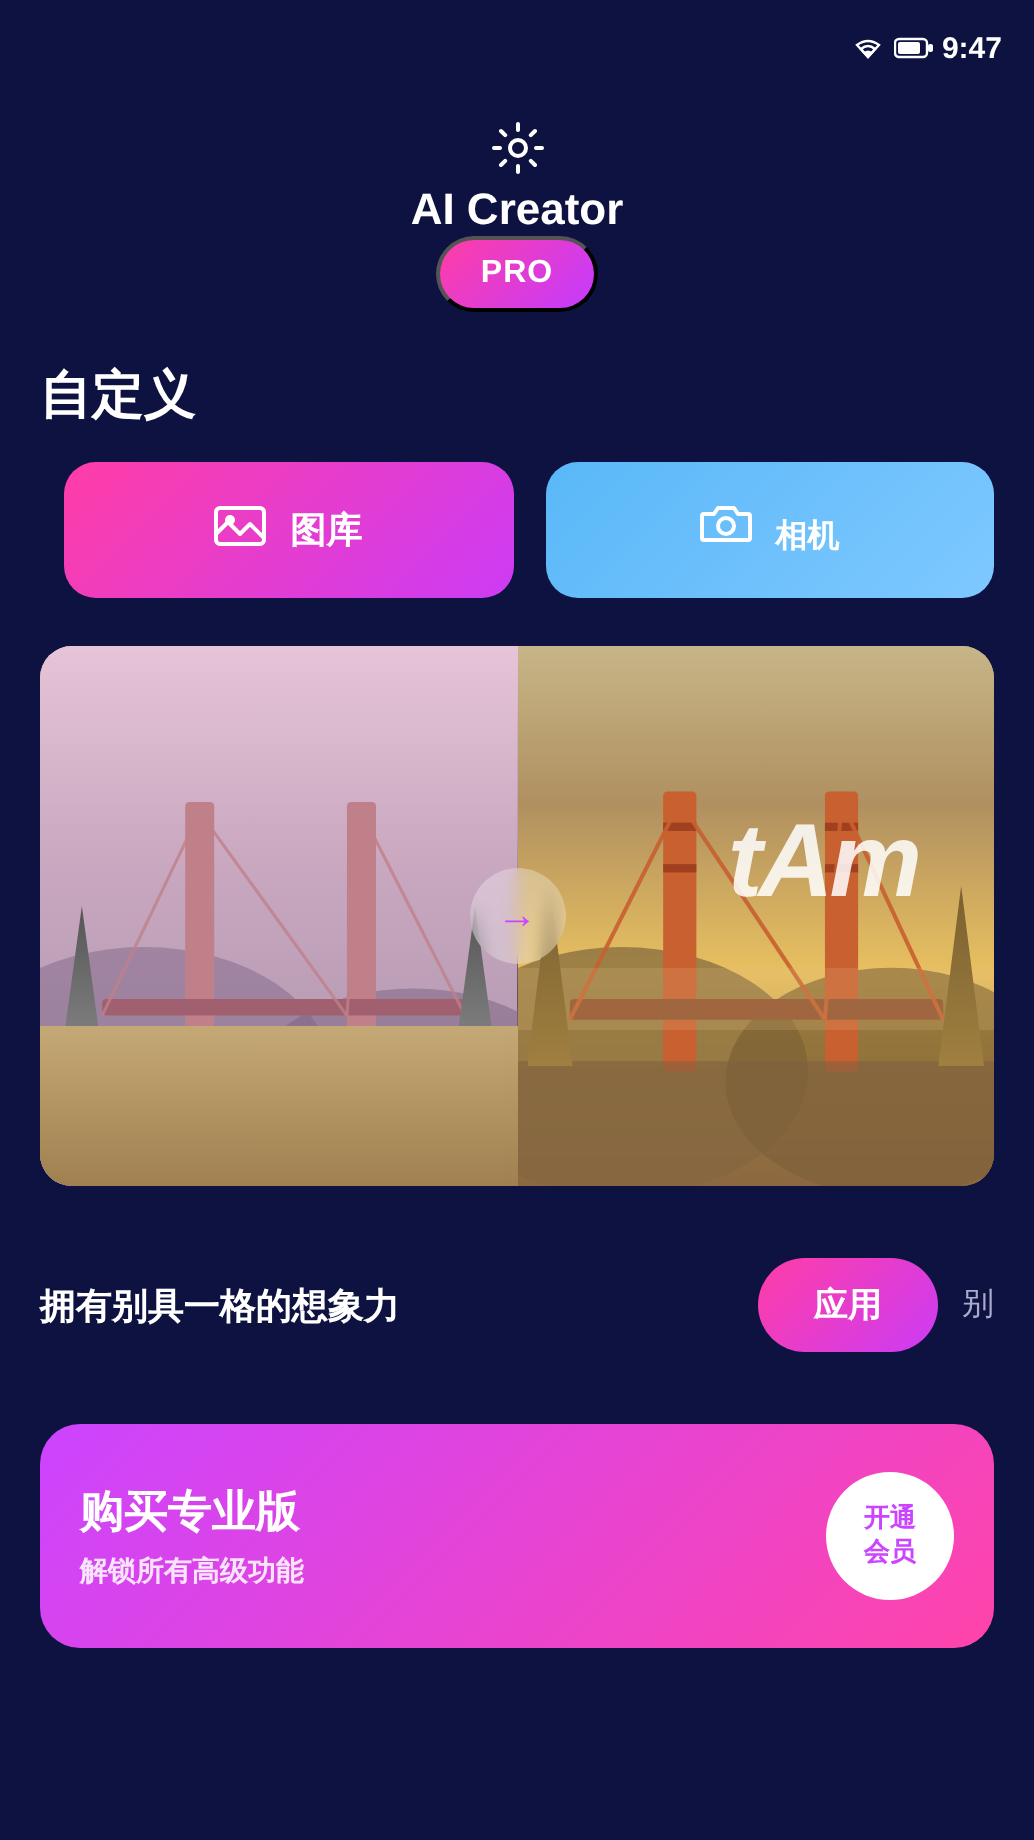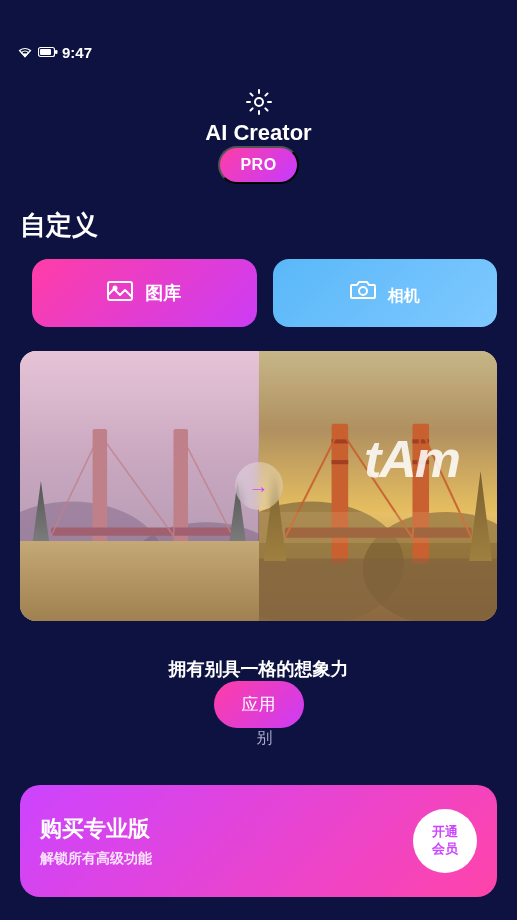--- a/index.html
+++ b/index.html
@@ -9,25 +9,25 @@
       width: 517px;
       min-height: 920px;
       background-color: #0d1240;
       font-family: 'PingFang SC', 'Microsoft YaHei', sans-serif;
       color: #ffffff;
       overflow-x: hidden;
     }
 
     .status-bar {
       display: flex;
+      justify-content: flex-end;
       align-items: center;
       padding: 24px 16px;
       gap: 6px;
       height: 36px;
-      margin-top: 28px;
     }
 
     .status-icons {
       display: flex;
       align-items: center;
       gap: 4px;
     }
 
     .status-time {
       font-size: 15px;
@@ -235,38 +235,37 @@
       z-index: 5;
       pointer-events: none;
     }
 
     .bottom-bar {
       display: flex;
       align-items: center;
       justify-content: space-between;
       padding: 16px 20px;
       margin-bottom: 20px;
-      flex-direction: column;
     }
 
     .bottom-bar-text {
       font-size: 18px;
       font-weight: 600;
       color: #ffffff;
       flex: 1;
     }
 
     .apply-btn {
       background: linear-gradient(135deg, #ff3da6, #cc3cf5);
       color: #ffffff;
       border: none;
       border-radius: 24px;
       padding: 12px 28px;
       font-size: 17px;
-      font-weight: 400;
+      font-weight: 700;
       cursor: pointer;
       white-space: nowrap;
     }
 
     .more-text {
       font-size: 16px;
       color: #aaaacc;
       margin-left: 12px;
     }
 

